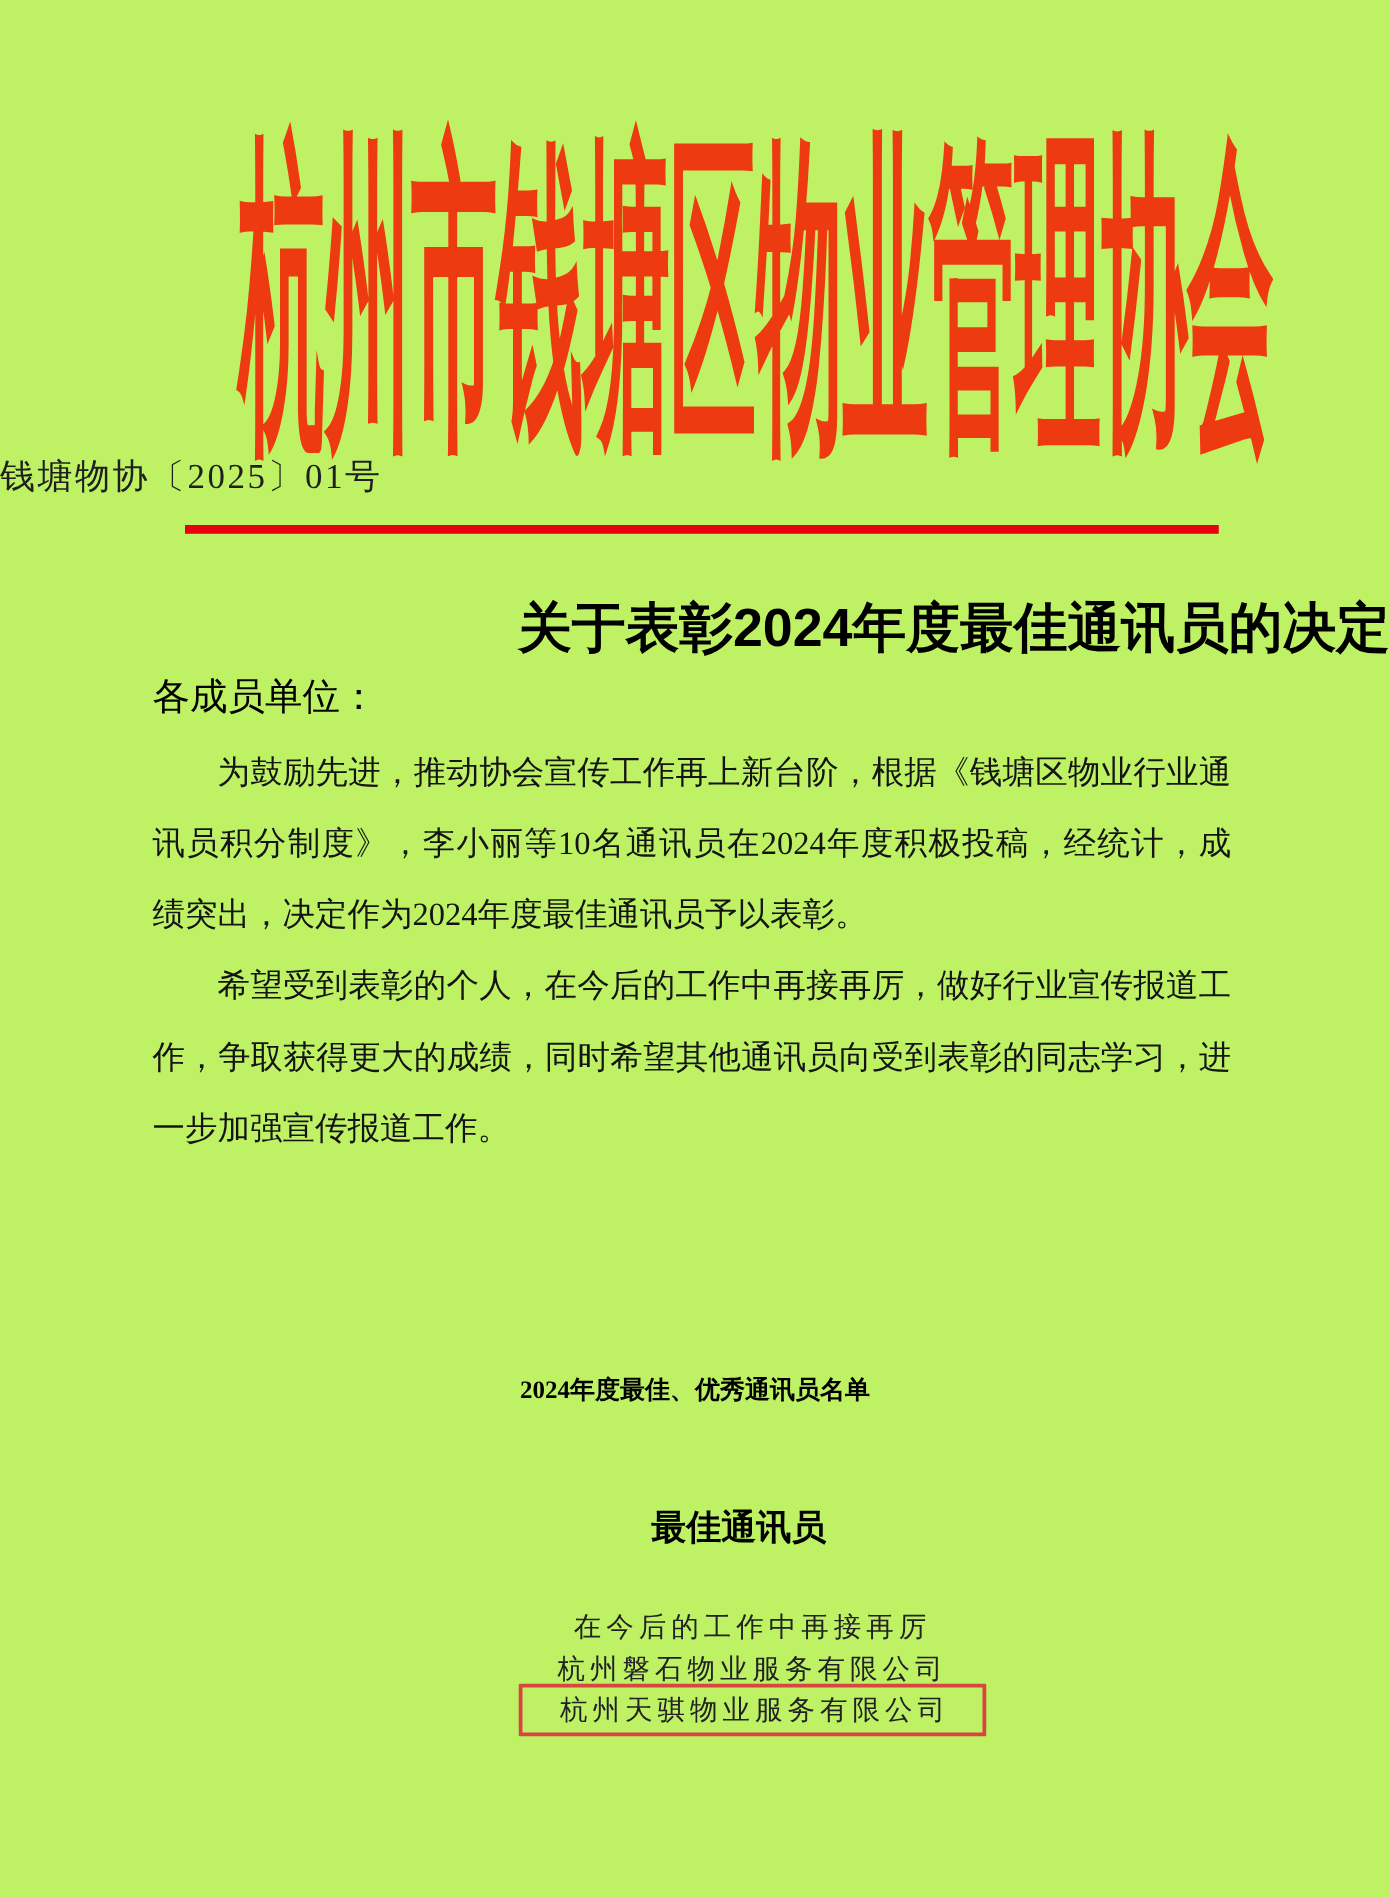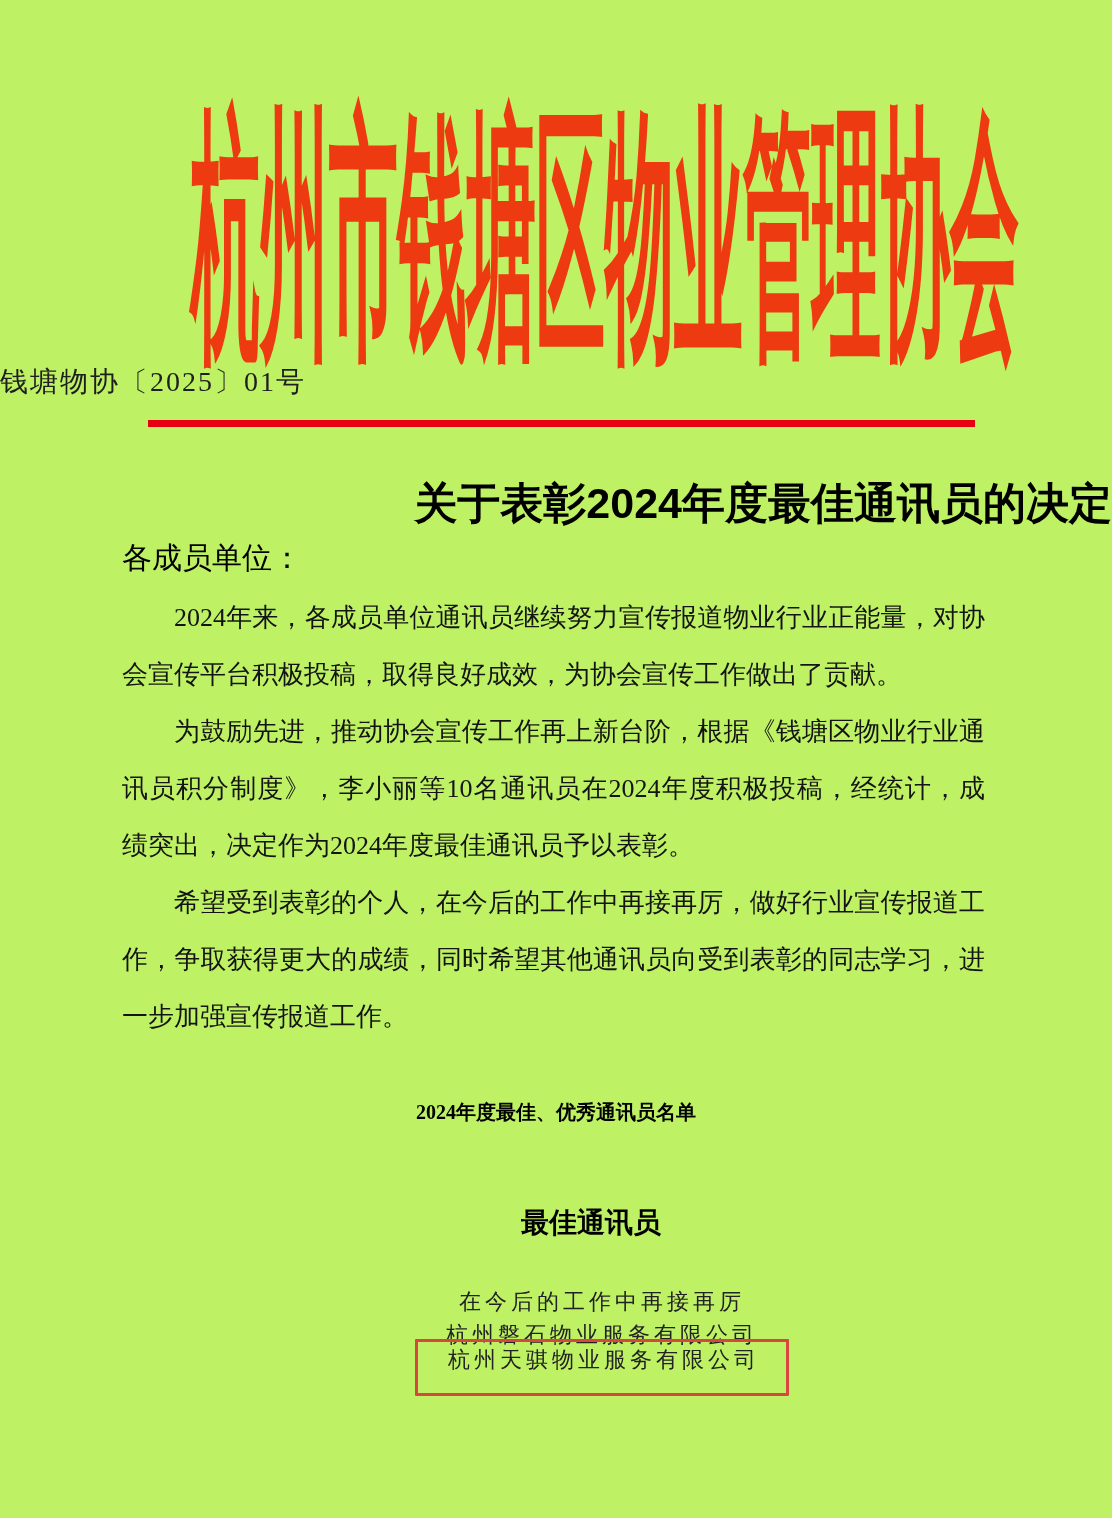--- a/index.html
+++ b/index.html
@@ -33,44 +33,40 @@
   .roster-heading{position:absolute;top:1092px;left:0;width:100%;text-align:center;
         font-weight:bold;font-size:20px;line-height:40px;color:#000;}
 
   .category-heading{position:absolute;top:1203px;left:0;width:100%;text-align:center;
         font-weight:bold;font-size:28px;line-height:40px;color:#000;transform:translateX(35px);}
 
   .company-list{position:absolute;top:1285px;left:0;width:100%;transform:translateX(46px);}
   .company-row{height:33px;display:flex;justify-content:center;align-items:center;}
   .company-name{font-size:22px;line-height:30px;letter-spacing:4px;white-space:nowrap;color:#222;}
   .company-name.boxed{border:3px solid var(--highlight-box-red,#d9453f);
-        padding:3px 26px 18px 30px;border-radius:1px;}
+        padding:3px 26px 3px 30px;border-radius:1px;}
 </style>
 </head>
 <body>
 
 <div class="page">
 
   <div class="letterhead">
     <div class="letterhead-text">杭州市钱塘区物业管理协会</div>
   </div>
 
   <div class="doc-number">钱塘物协〔2025〕01号</div>
 
   <div class="red-line"></div>
 
   <h1 class="doc-title">关于表彰2024年度最佳通讯员的决定</h1>
 
   <div class="salutation">各成员单位：</div>
 
   <div class="body-text">
-    <p>
-      <span class="line first" style="display:block">2024年来，各成员单位通讯员继续努力宣传报道物业行业正能量，对协</span>
-      <span class="line last" style="display:block">会宣传平台积极投稿，取得良好成效，为协会宣传工作做出了贡献。</span>
-    </p>
     <p>
       <span class="line first" style="display:block">为鼓励先进，推动协会宣传工作再上新台阶，根据《钱塘区物业行业通</span>
       <span class="line" style="display:block">讯员积分制度》，李小丽等10名通讯员在2024年度积极投稿，经统计，成</span>
       <span class="line last" style="display:block">绩突出，决定作为2024年度最佳通讯员予以表彰。</span>
     </p>
     <p>
       <span class="line first" style="display:block">希望受到表彰的个人，在今后的工作中再接再厉，做好行业宣传报道工</span>
       <span class="line" style="display:block">作，争取获得更大的成绩，同时希望其他通讯员向受到表彰的同志学习，进</span>
       <span class="line last" style="display:block">一步加强宣传报道工作。</span>
     </p>

